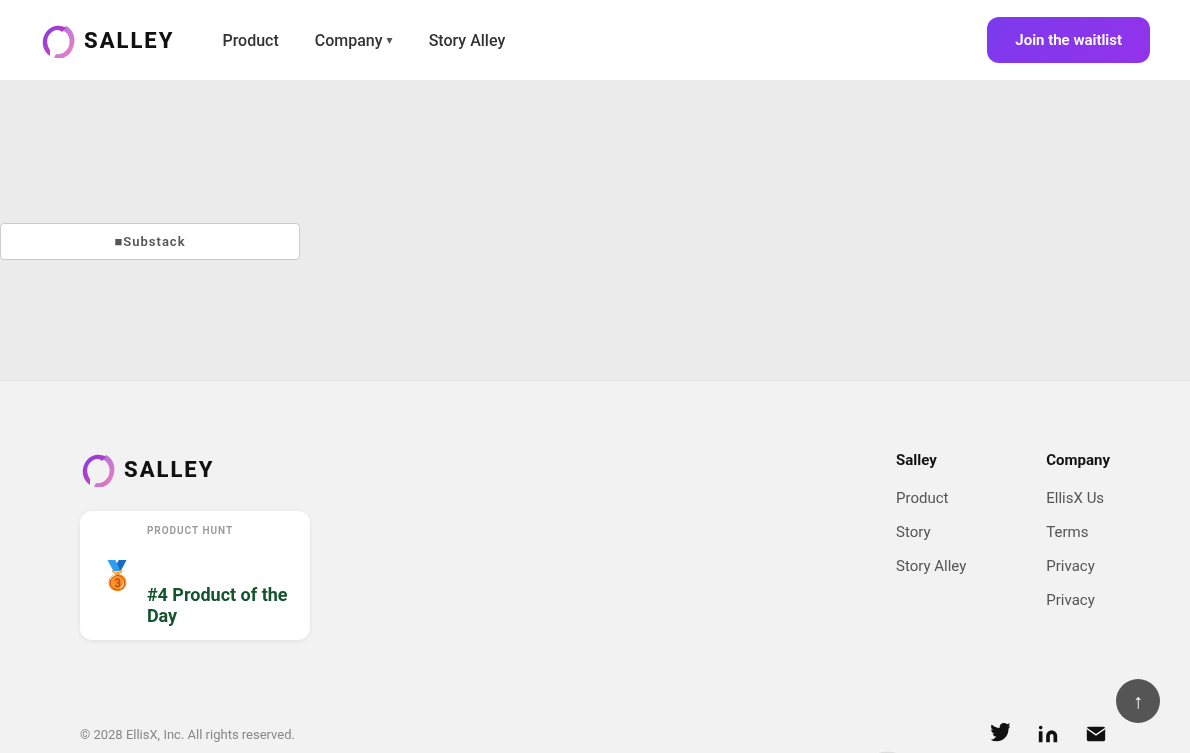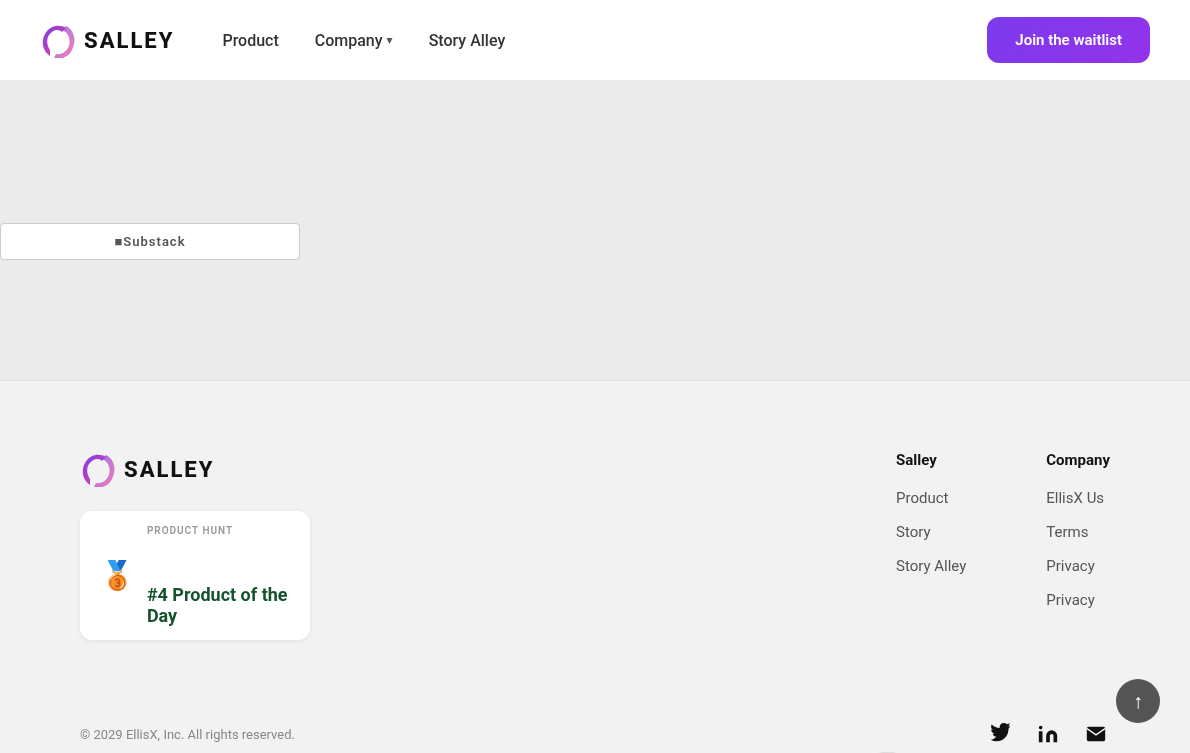--- a/index.html
+++ b/index.html
@@ -325,21 +325,21 @@
         <span class="footer-col-title">Company</span>
         <a class="footer-col-link" href="#">EllisX Us</a>
         <a class="footer-col-link" href="#">Terms</a>
         <a class="footer-col-link" href="#">Privacy</a>
         <a class="footer-col-link" href="#">Privacy</a>
       </div>
     </div>
   </div>
 
   <div class="footer-bottom">
-    <span class="copyright">© 2029 EllisX, Inc. All rights reserved.</span>
+    <span class="copyright">© 2028 EllisX, Inc. All rights reserved.</span>
     <div class="social-icons">
       <div class="social-icon">
         <svg viewBox="0 0 24 24" xmlns="http://www.w3.org/2000/svg">
           <path d="M23 3a10.9 10.9 0 01-3.14 1.53A4.48 4.48 0 0022.43.36a9 9 0 01-2.88 1.1A4.52 4.52 0 0016.11 0c-2.5 0-4.52 2.02-4.52 4.52 0 .35.04.7.11 1.03A12.84 12.84 0 013 1.64a4.52 4.52 0 001.4 6.03 4.48 4.48 0 01-2.05-.57v.06c0 2.19 1.56 4.02 3.63 4.43a4.55 4.55 0 01-2.04.08 4.53 4.53 0 004.22 3.14A9.07 9.07 0 012 18.29 12.8 12.8 0 008.29 20c8.36 0 12.93-6.93 12.93-12.93 0-.2 0-.39-.01-.58A9.22 9.22 0 0023 3z"></path>
         </svg>
       </div>
       <div class="social-icon">
         <svg viewBox="0 0 24 24" xmlns="http://www.w3.org/2000/svg">
           <path d="M16 8a6 6 0 016 6v7h-4v-7a2 2 0 00-2-2 2 2 0 00-2 2v7h-4v-7a6 6 0 016-6zM2 9h4v12H2zm2-6a2 2 0 110 4 2 2 0 010-4z"></path>
         </svg>

